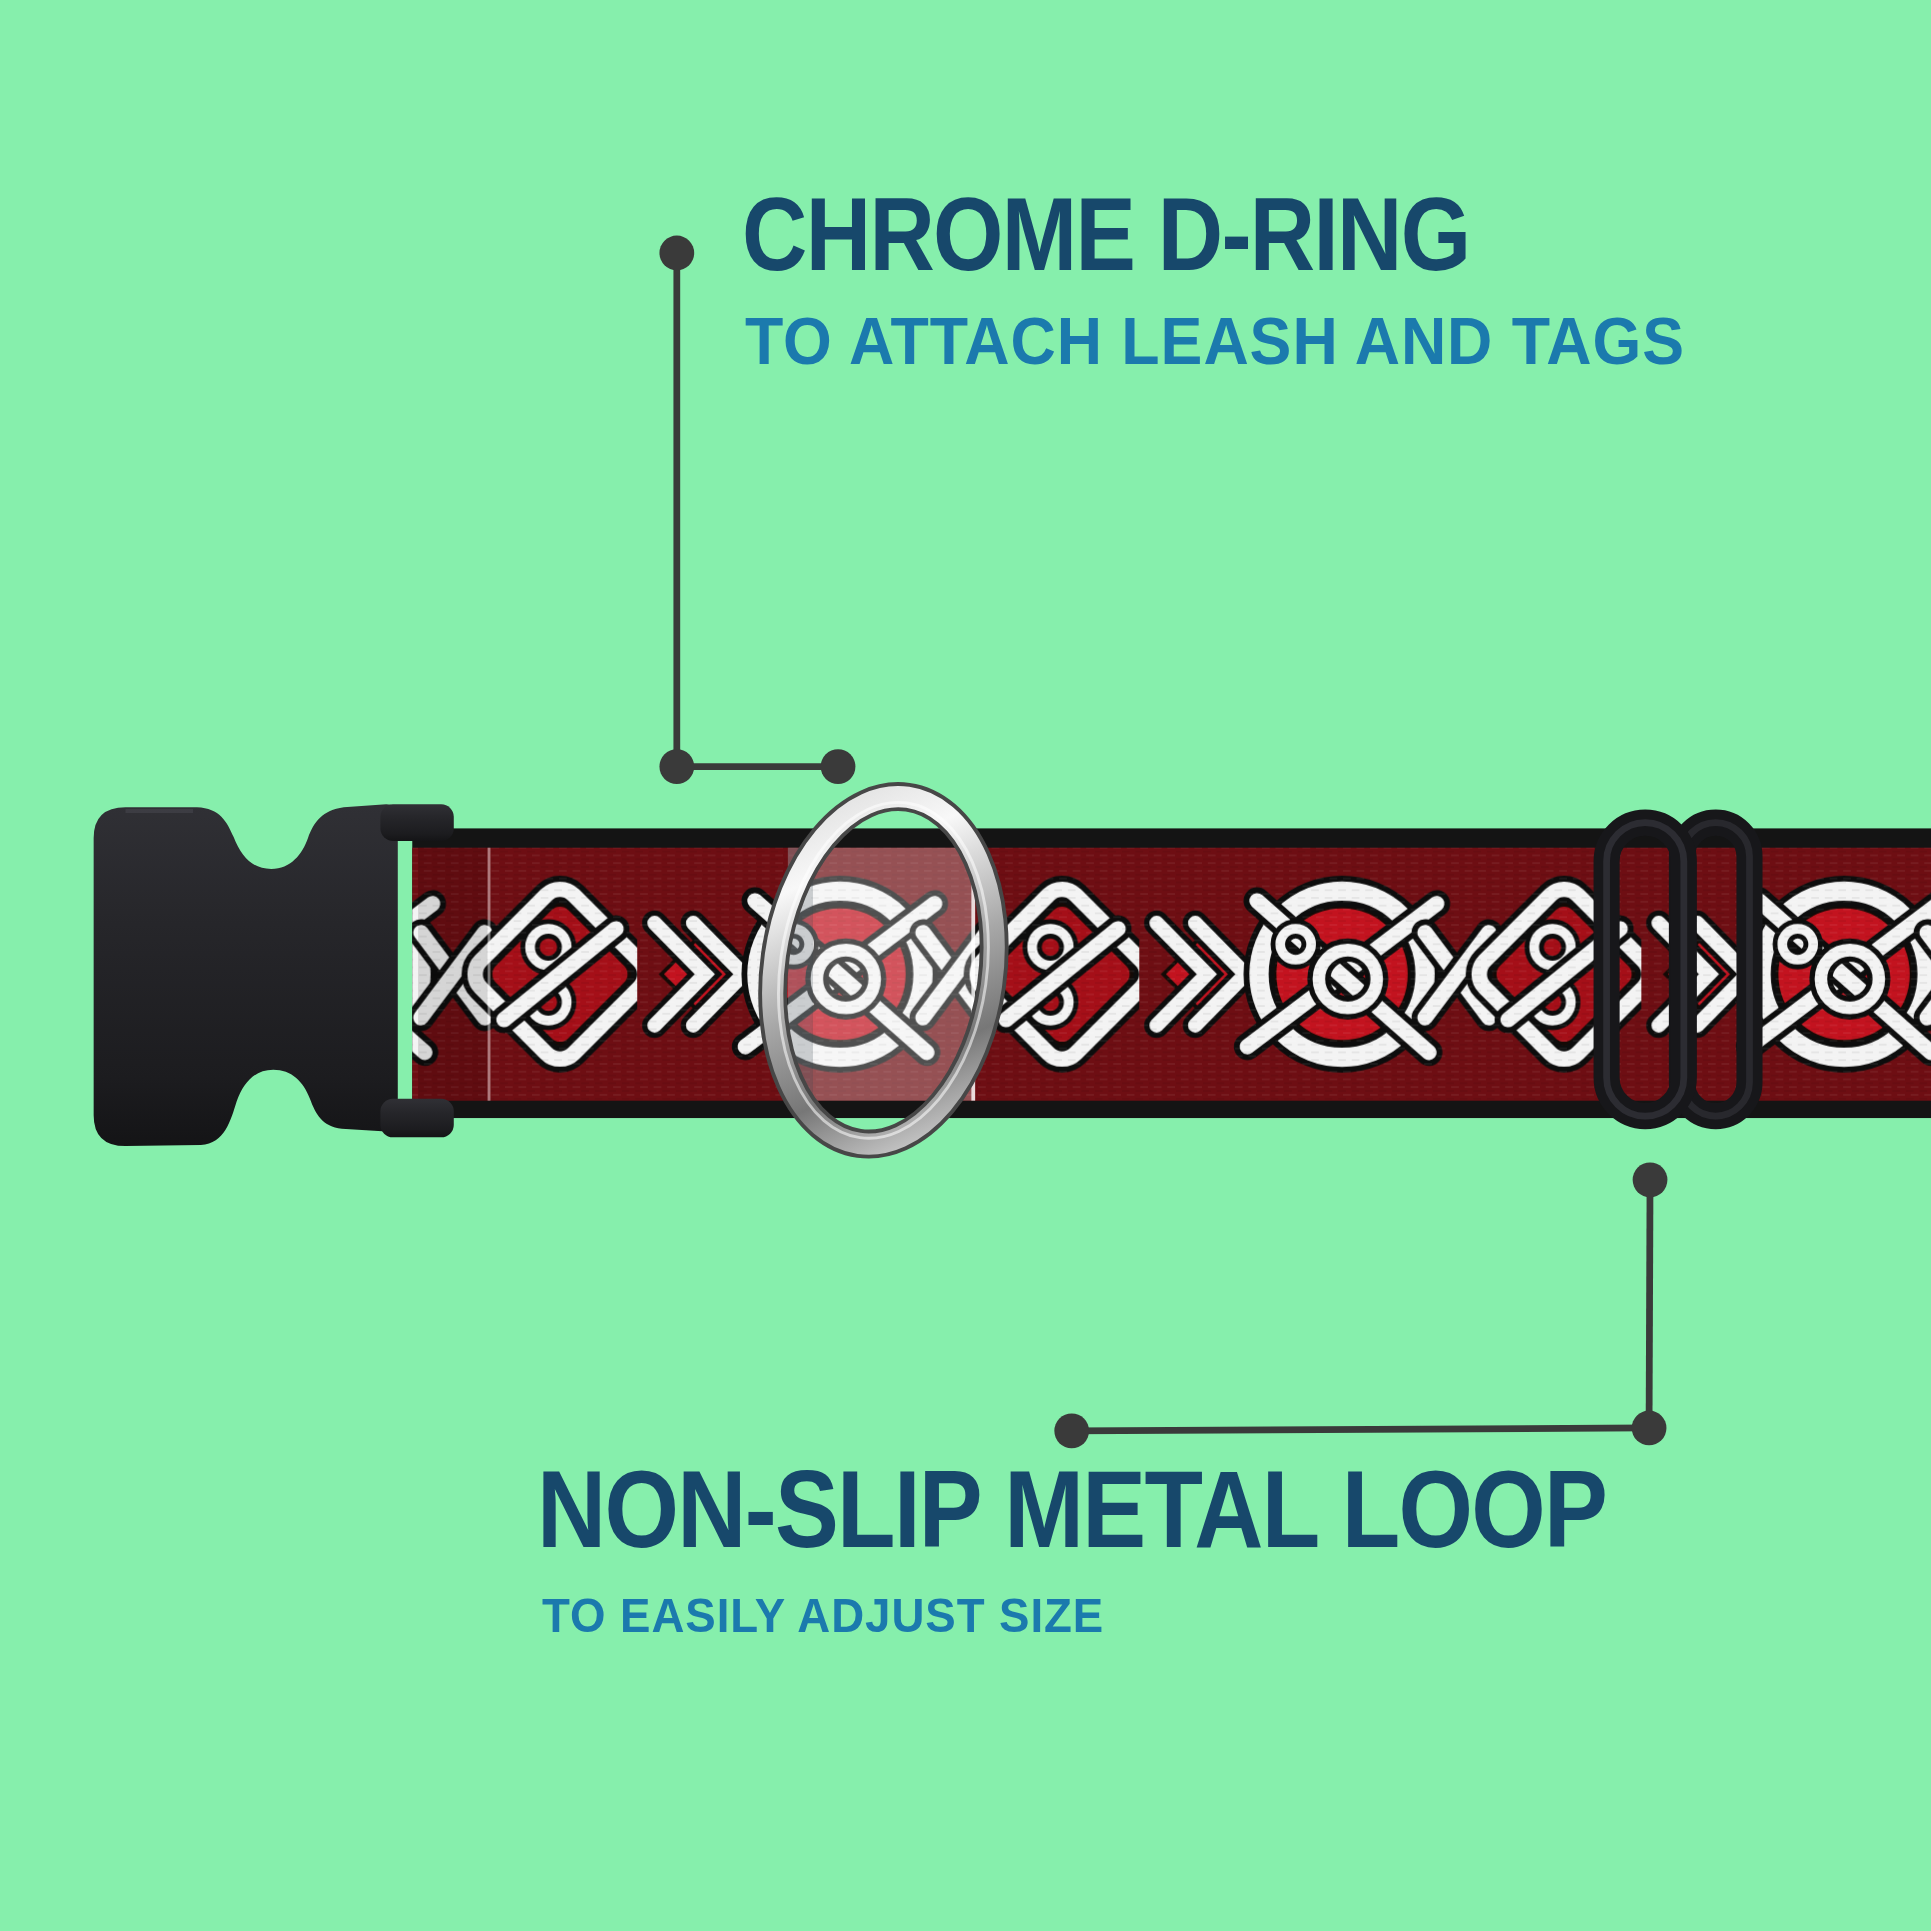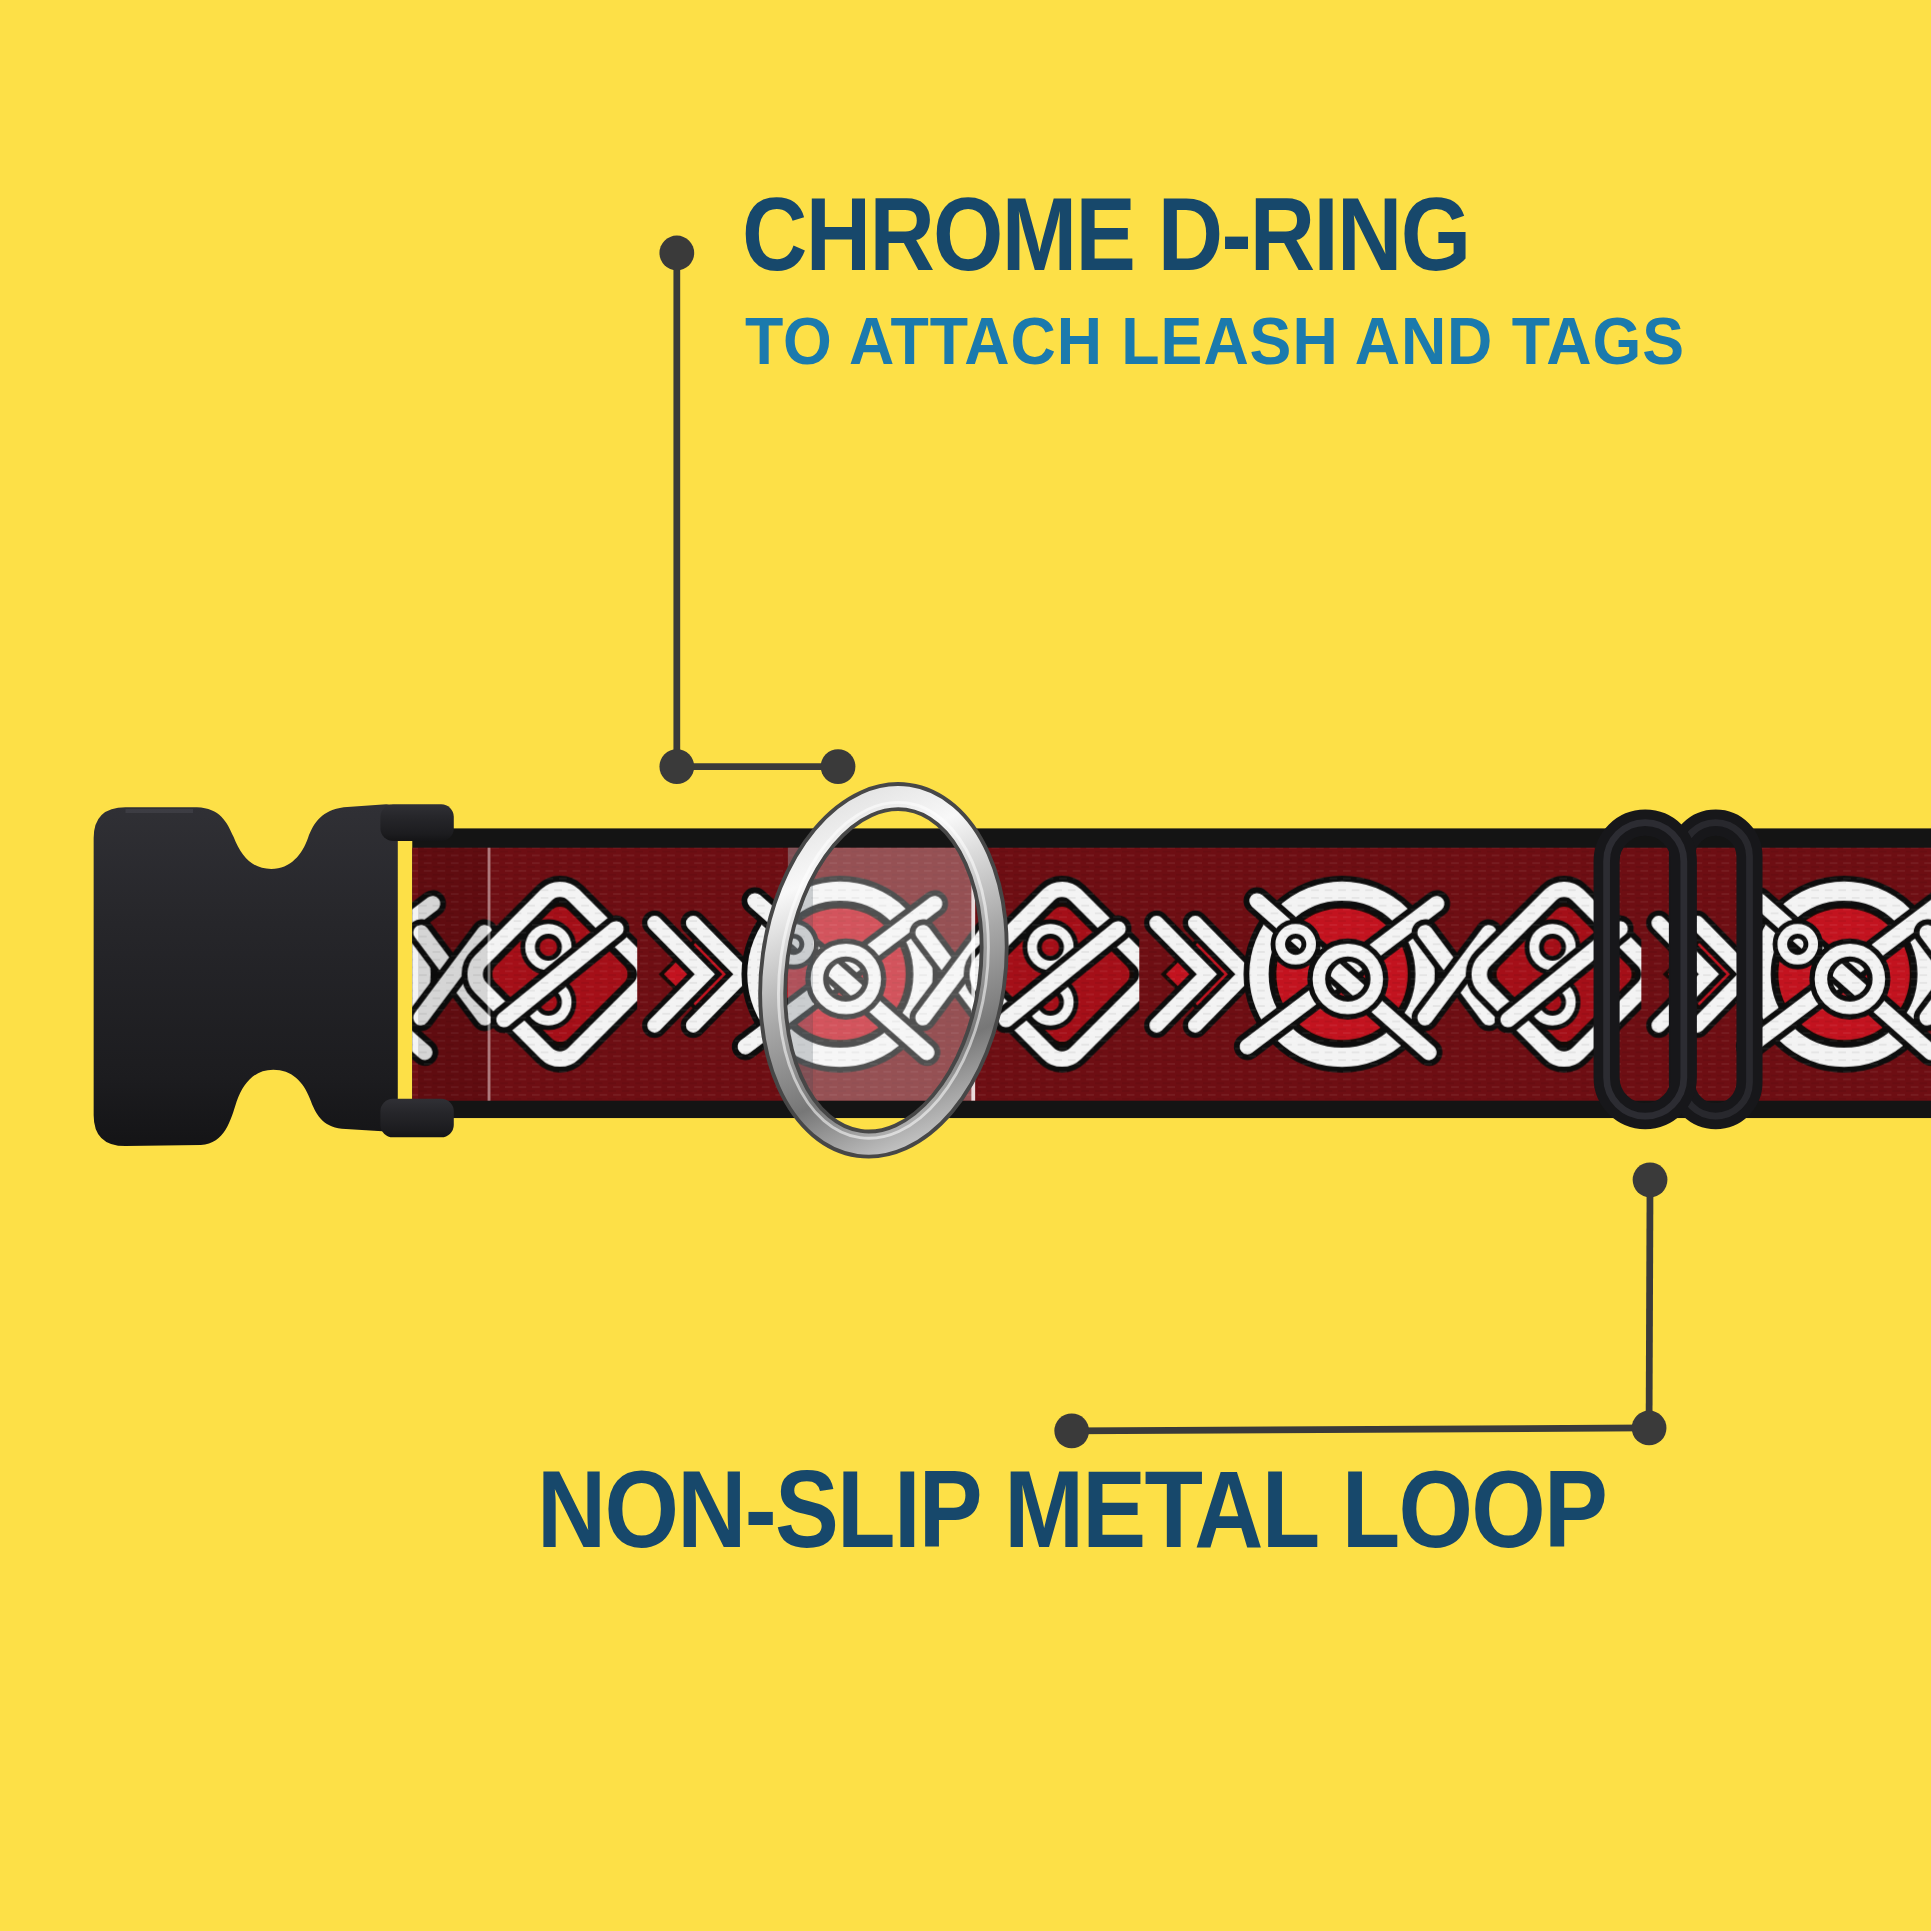--- a/index.html
+++ b/index.html
@@ -1,17 +1,17 @@
 <!DOCTYPE html>
 <html style="--title_navy: #17486B; --subtitle_blue: #1B7AAD; --callout_gray: #3A3A3A; --webbing_maroon: #6E0E13; --webbing_red: #C3131F; --webbing_red_deep: #A50F18; --knot_white: #F3F3F3; --edge_black: #141414; --buckle_black: #232327; --slider_black: #17171A; --chrome_silver: #C9CDD0;"><head>
 <meta charset="utf-8">
 <style>
   html,body{margin:0;padding:0;background:#ffffff;}
   .stage{
-    position:relative;width:1931px;height:1931px;background:#fde047;
+    position:relative;width:1931px;height:1931px;background:#86efac;
     overflow:hidden;font-family:"Liberation Sans", sans-serif;
   }
   .art{position:absolute;left:0;top:0;width:1931px;height:1931px;}
 
   
   .label{position:absolute;white-space:nowrap;line-height:1;}
   .label .inner{display:inline-block;transform-origin:left top;}
   .headline{
     font-weight:bold;color:var(--title_navy,#17486B);
   }
@@ -179,15 +179,18 @@
   <div class="label headline label-top-title">
     <span class="inner">CHROME D-RING</span>
   </div>
   <div class="label subline label-top-sub">
     <span class="inner">TO ATTACH LEASH AND TAGS</span>
   </div>
 
   <div class="label headline label-bottom-title">
     <span class="inner">NON-SLIP METAL LOOP</span>
   </div>
+  <div class="label subline label-bottom-sub">
+    <span class="inner">TO EASILY ADJUST SIZE</span>
+  </div>
 
 </div>
 
 
 </body></html>

